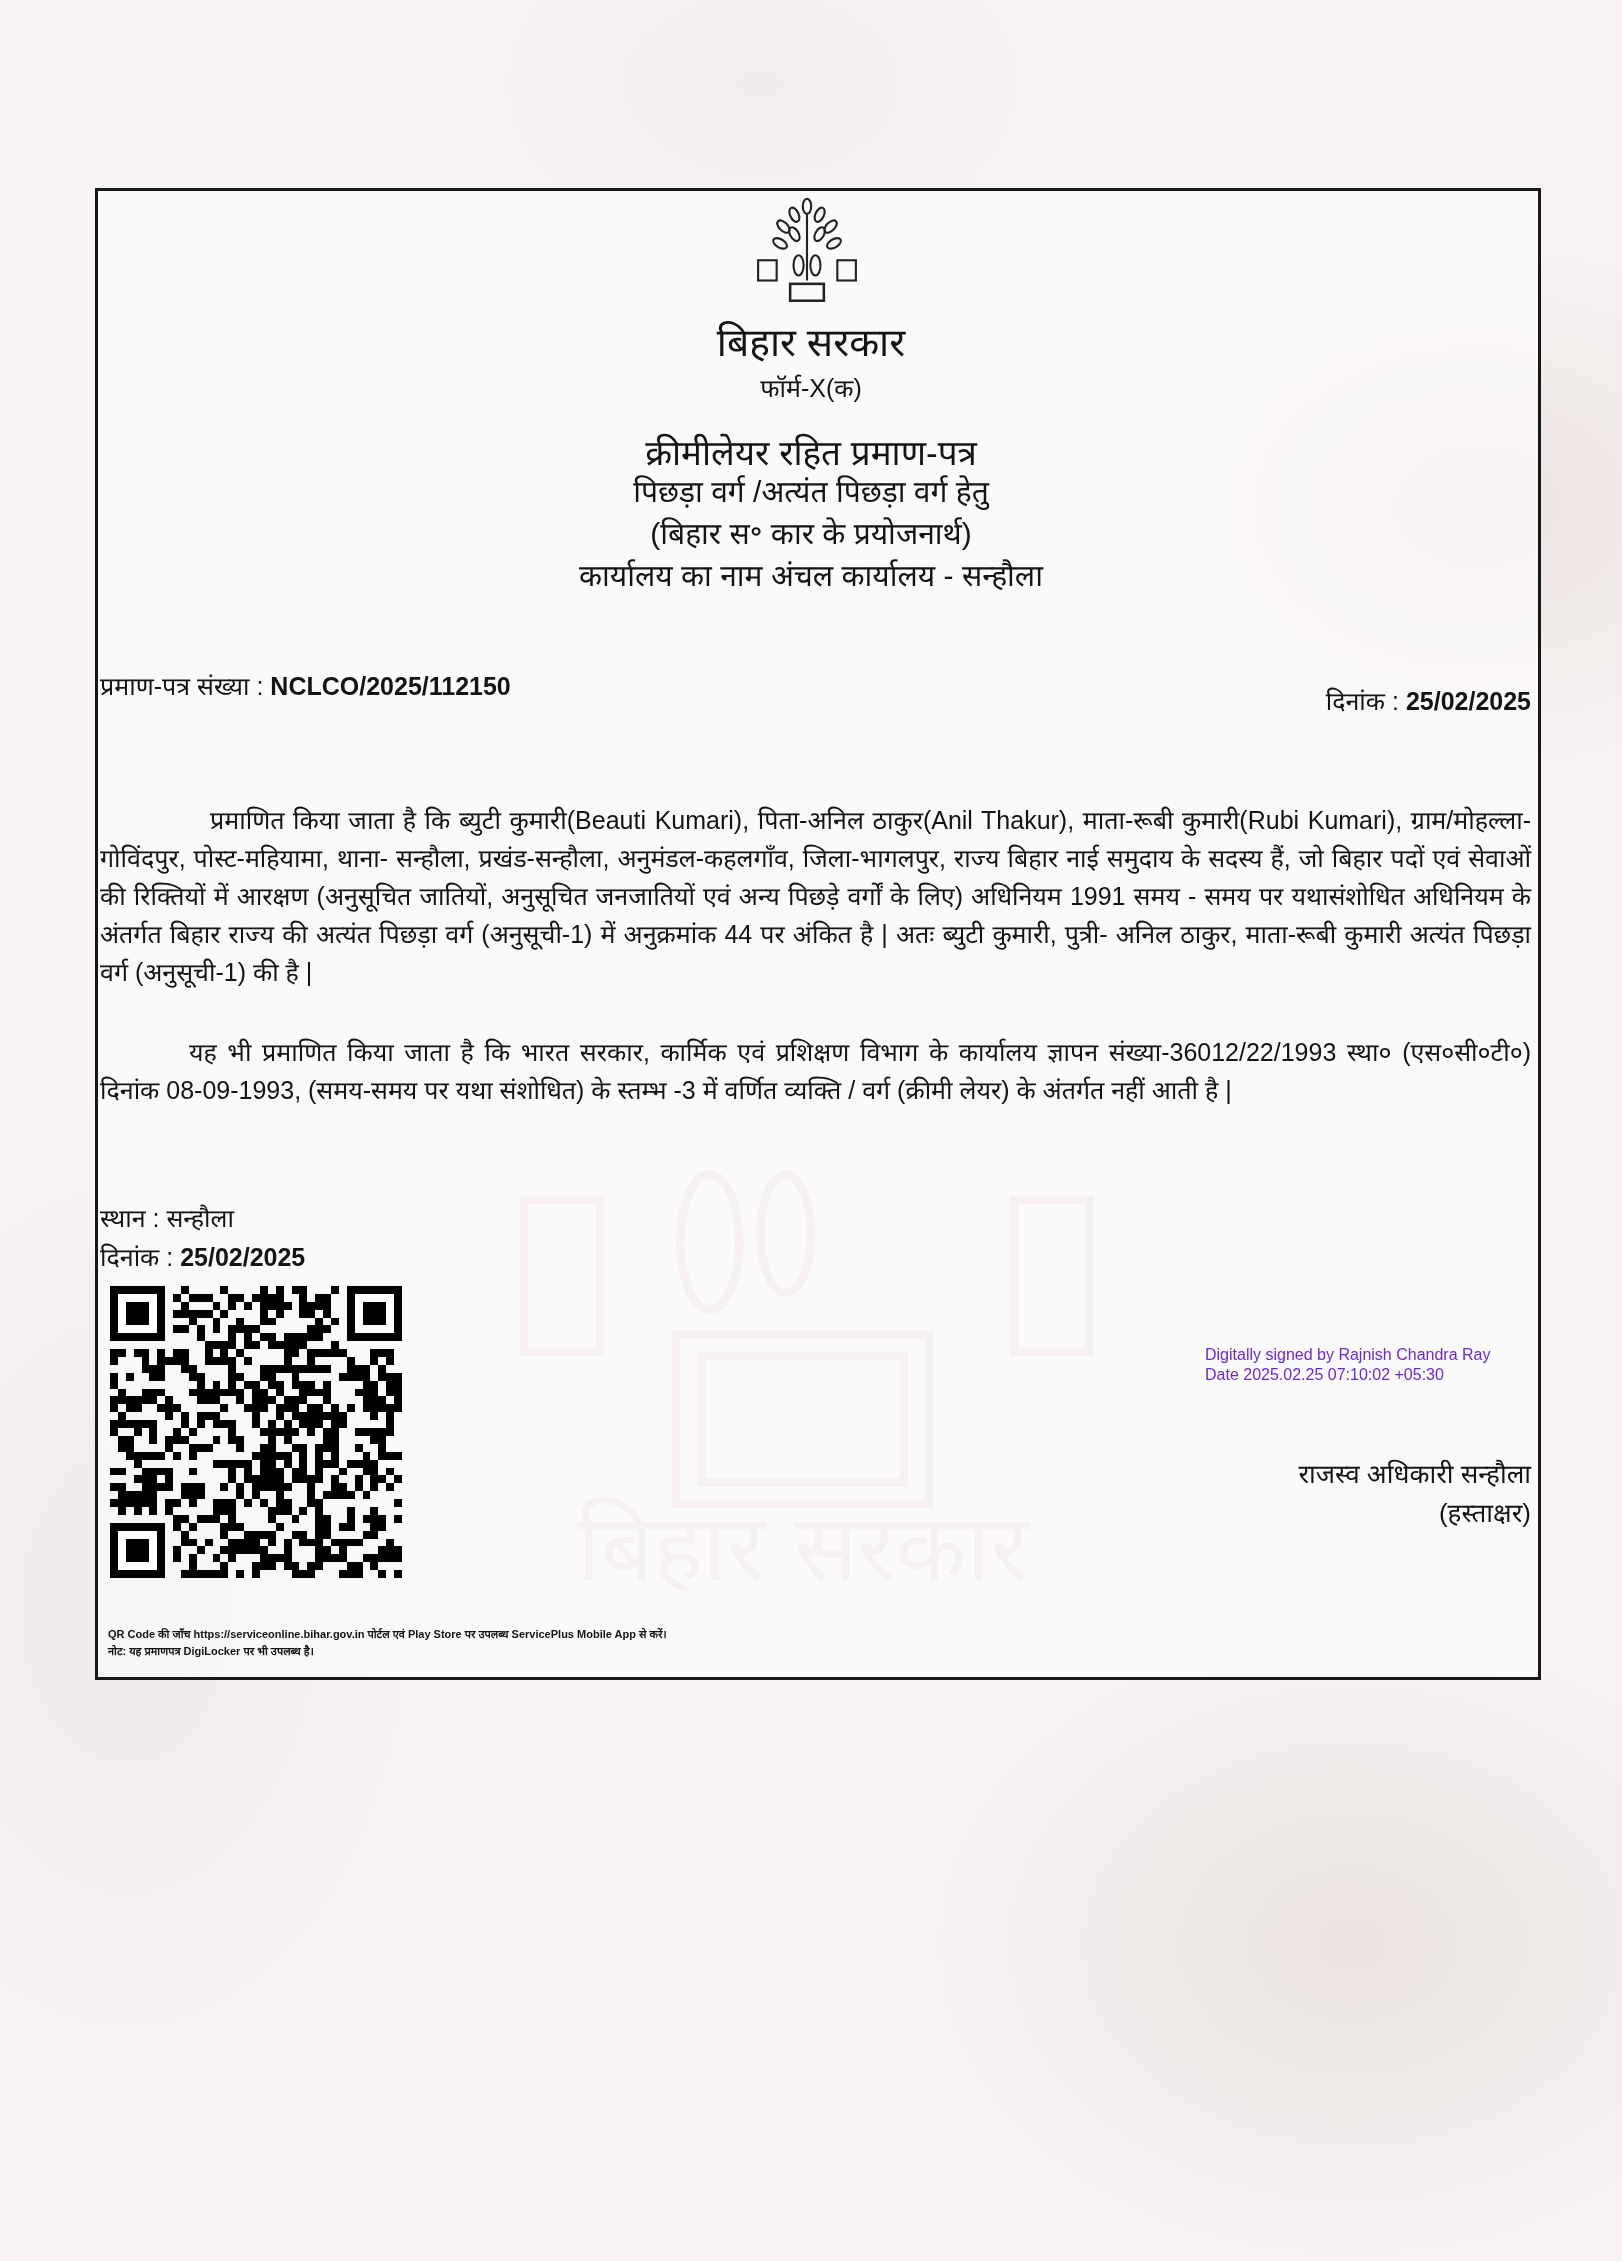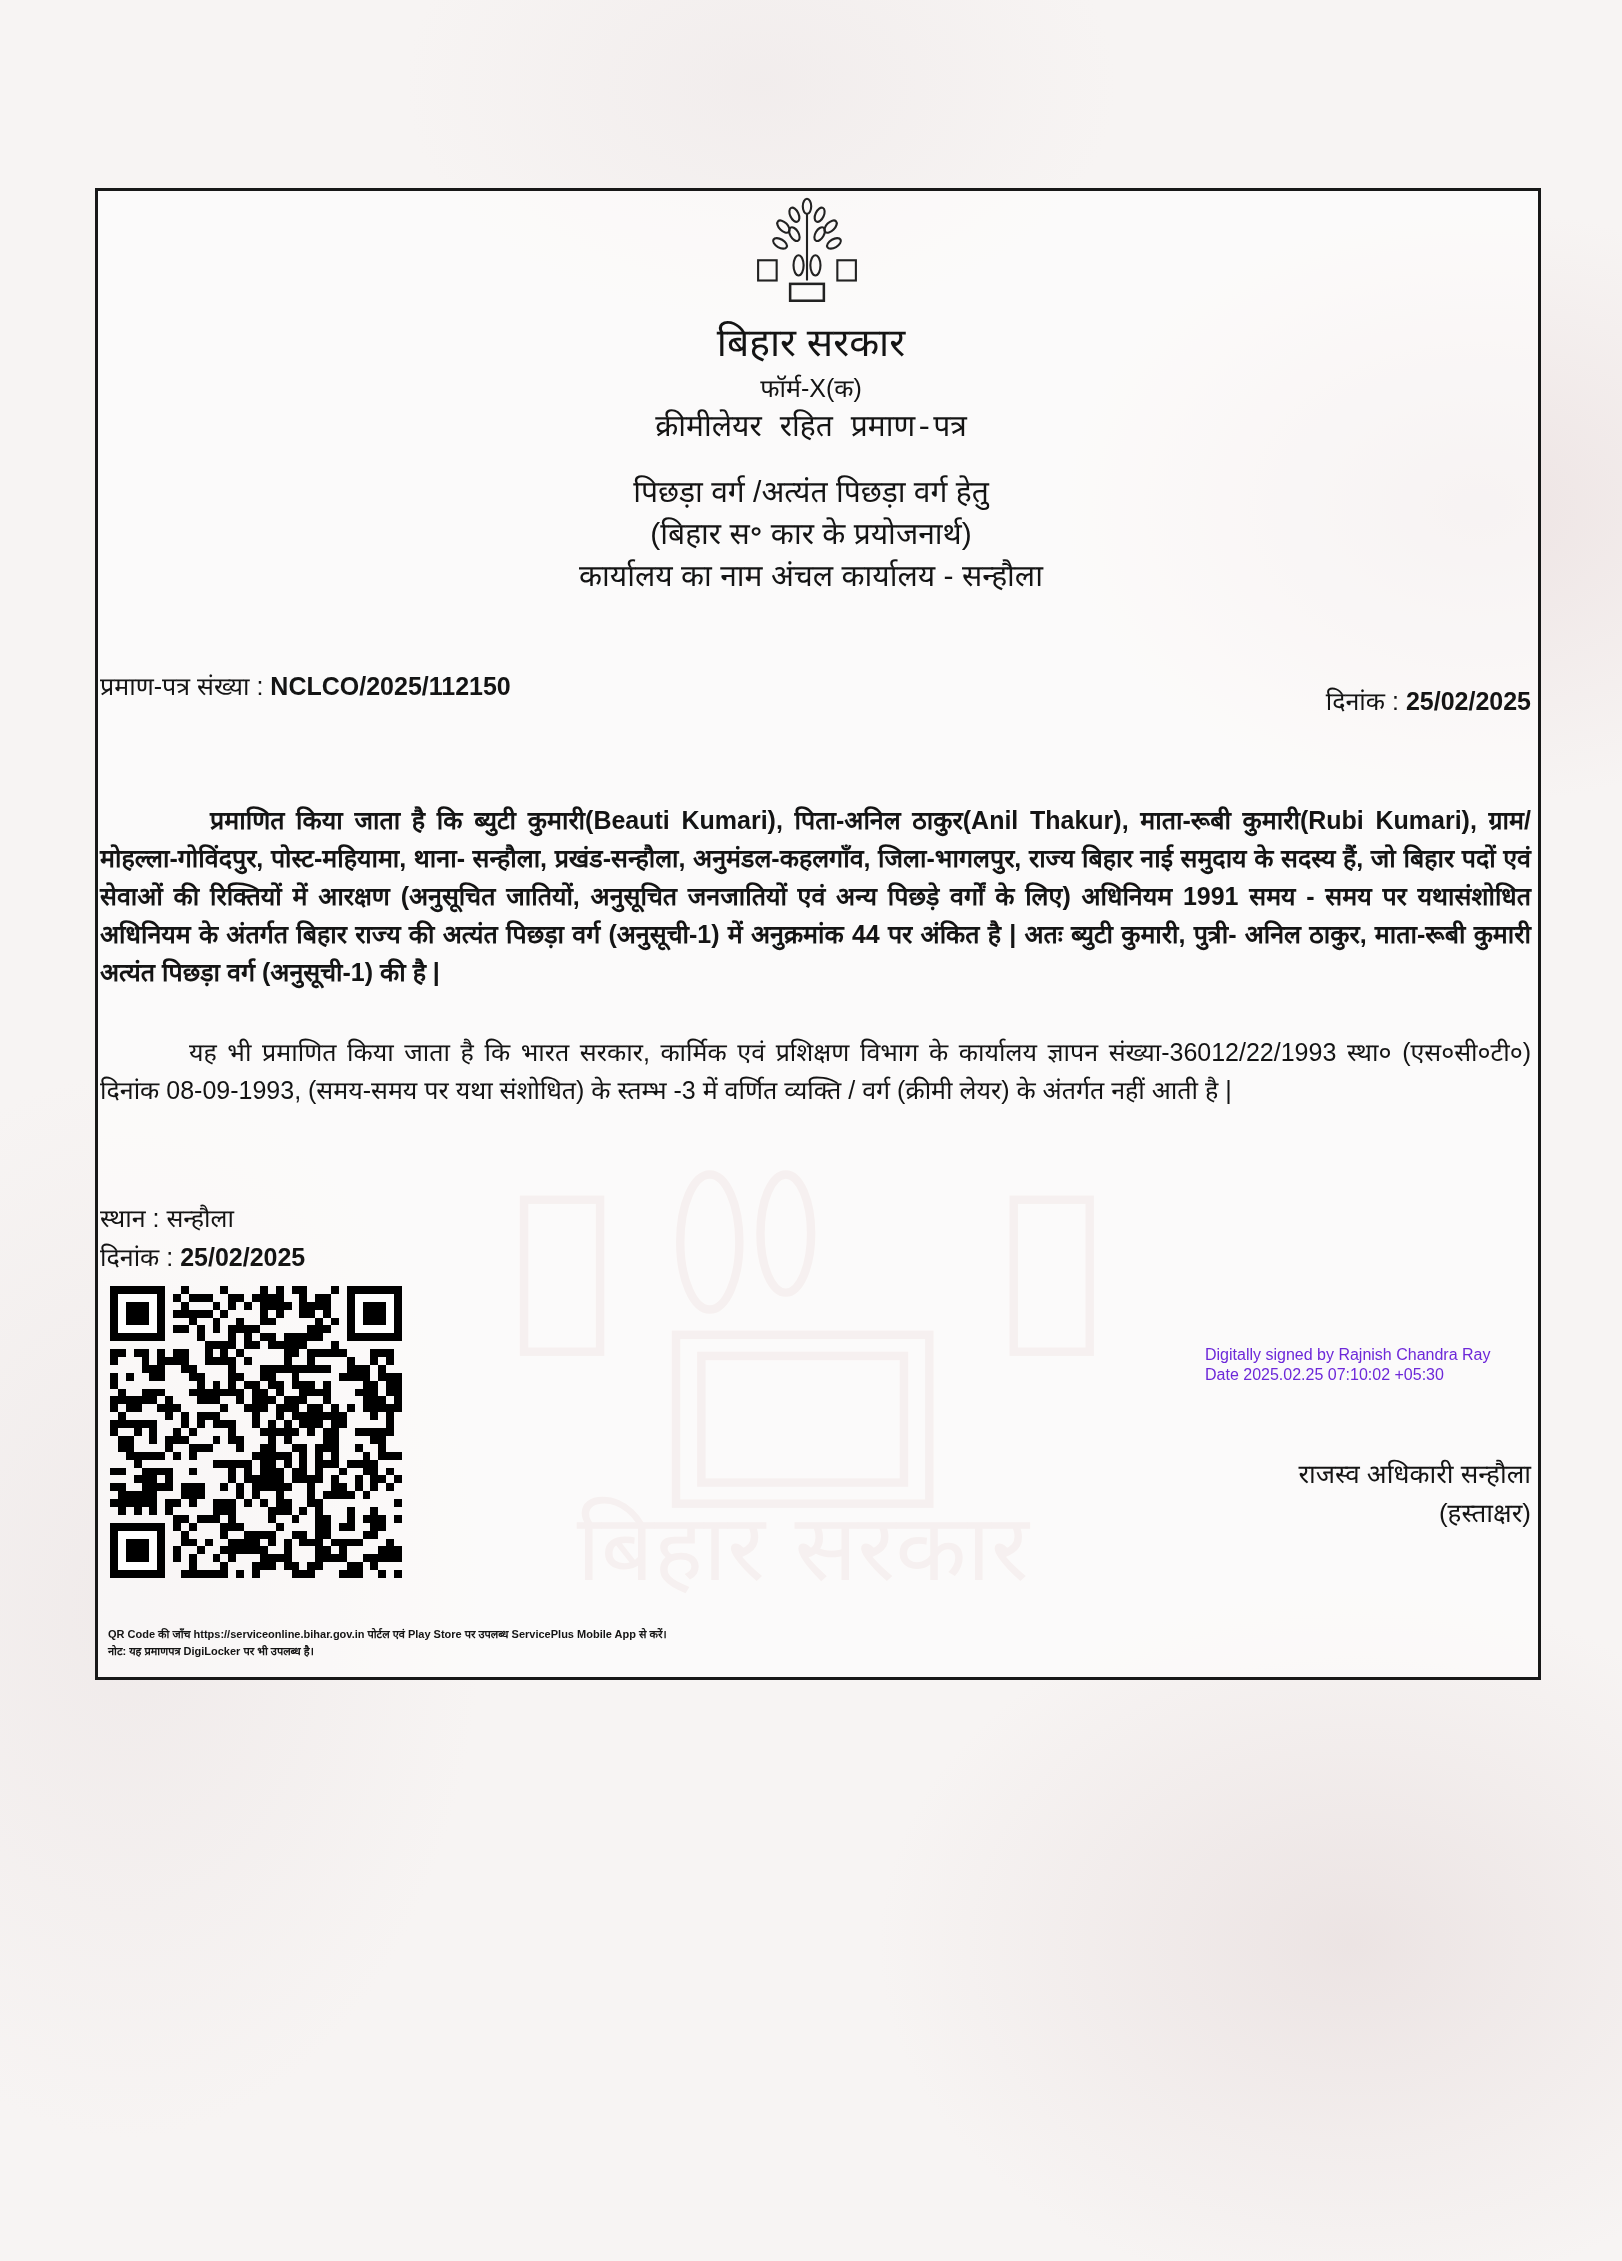--- a/index.html
+++ b/index.html
@@ -16,29 +16,29 @@
   }
   .frame {
     position: absolute; left: 95px; top: 188px; width: 1446px; height: 1492px;
     border: 3.4px solid #181818; background: rgba(255,255,255,0.55); box-sizing: border-box;
   }
   .emblem { position: absolute; left: 748px; top: 196px; width: 118px; height: 110px; }
   .watermark { position: absolute; left: 507px; top: 1166px; width: 642px; height: 439px; opacity: 0.16; }
   .hdr { position: absolute; left: 0; width: 1622px; text-align: center; }
   .h1 { top: 314px; font-size: 39px; }
   .h2 { top: 370px; font-size: 25px; }
-  .h3 { top: 404px; font-size: 30px; font-family: Liberation Mono, monospace; }
+  .h3 { top: 428px; font-size: 35px; }
   .h4 { top: 470px; font-size: 30px; }
   .h5 { top: 512px; font-size: 30px; }
   .h6 { top: 554px; font-size: 30px; }
   .b { font-weight: bold; }
   .cert-no { position: absolute; left: 100px; top: 668px; font-size: 25px; }
   .cert-date { position: absolute; right: 91px; top: 683px; font-size: 25px; }
   .para { position: absolute; left: 100px; width: 1431px; font-size: 25px; line-height: 38px; text-align: justify; }
-  .p1 { top: 801px; font-weight: bold; }
+  .p1 { top: 801px; }
   .p2 { top: 1033px; }
   .indent { display: inline-block; width: 110px; }
   .indent2 { display: inline-block; width: 89px; }
   .place { position: absolute; left: 100px; top: 1200px; font-size: 25px; }
   .date2 { position: absolute; left: 100px; top: 1239px; font-size: 25px; }
   .qr { position: absolute; left: 110px; top: 1286px; width: 292px; height: 292px; }
   .sign { position: absolute; left: 1205px; top: 1345px; font-size: 16px; line-height: 20px; color: #6d28d9; }
   .officer { position: absolute; right: 91px; top: 1455px; font-size: 26px; text-align: right; line-height: 39px; }
   .footnote { position: absolute; left: 108px; top: 1626px; font-size: 11px; line-height: 17px; font-weight: bold; }
 </style>

